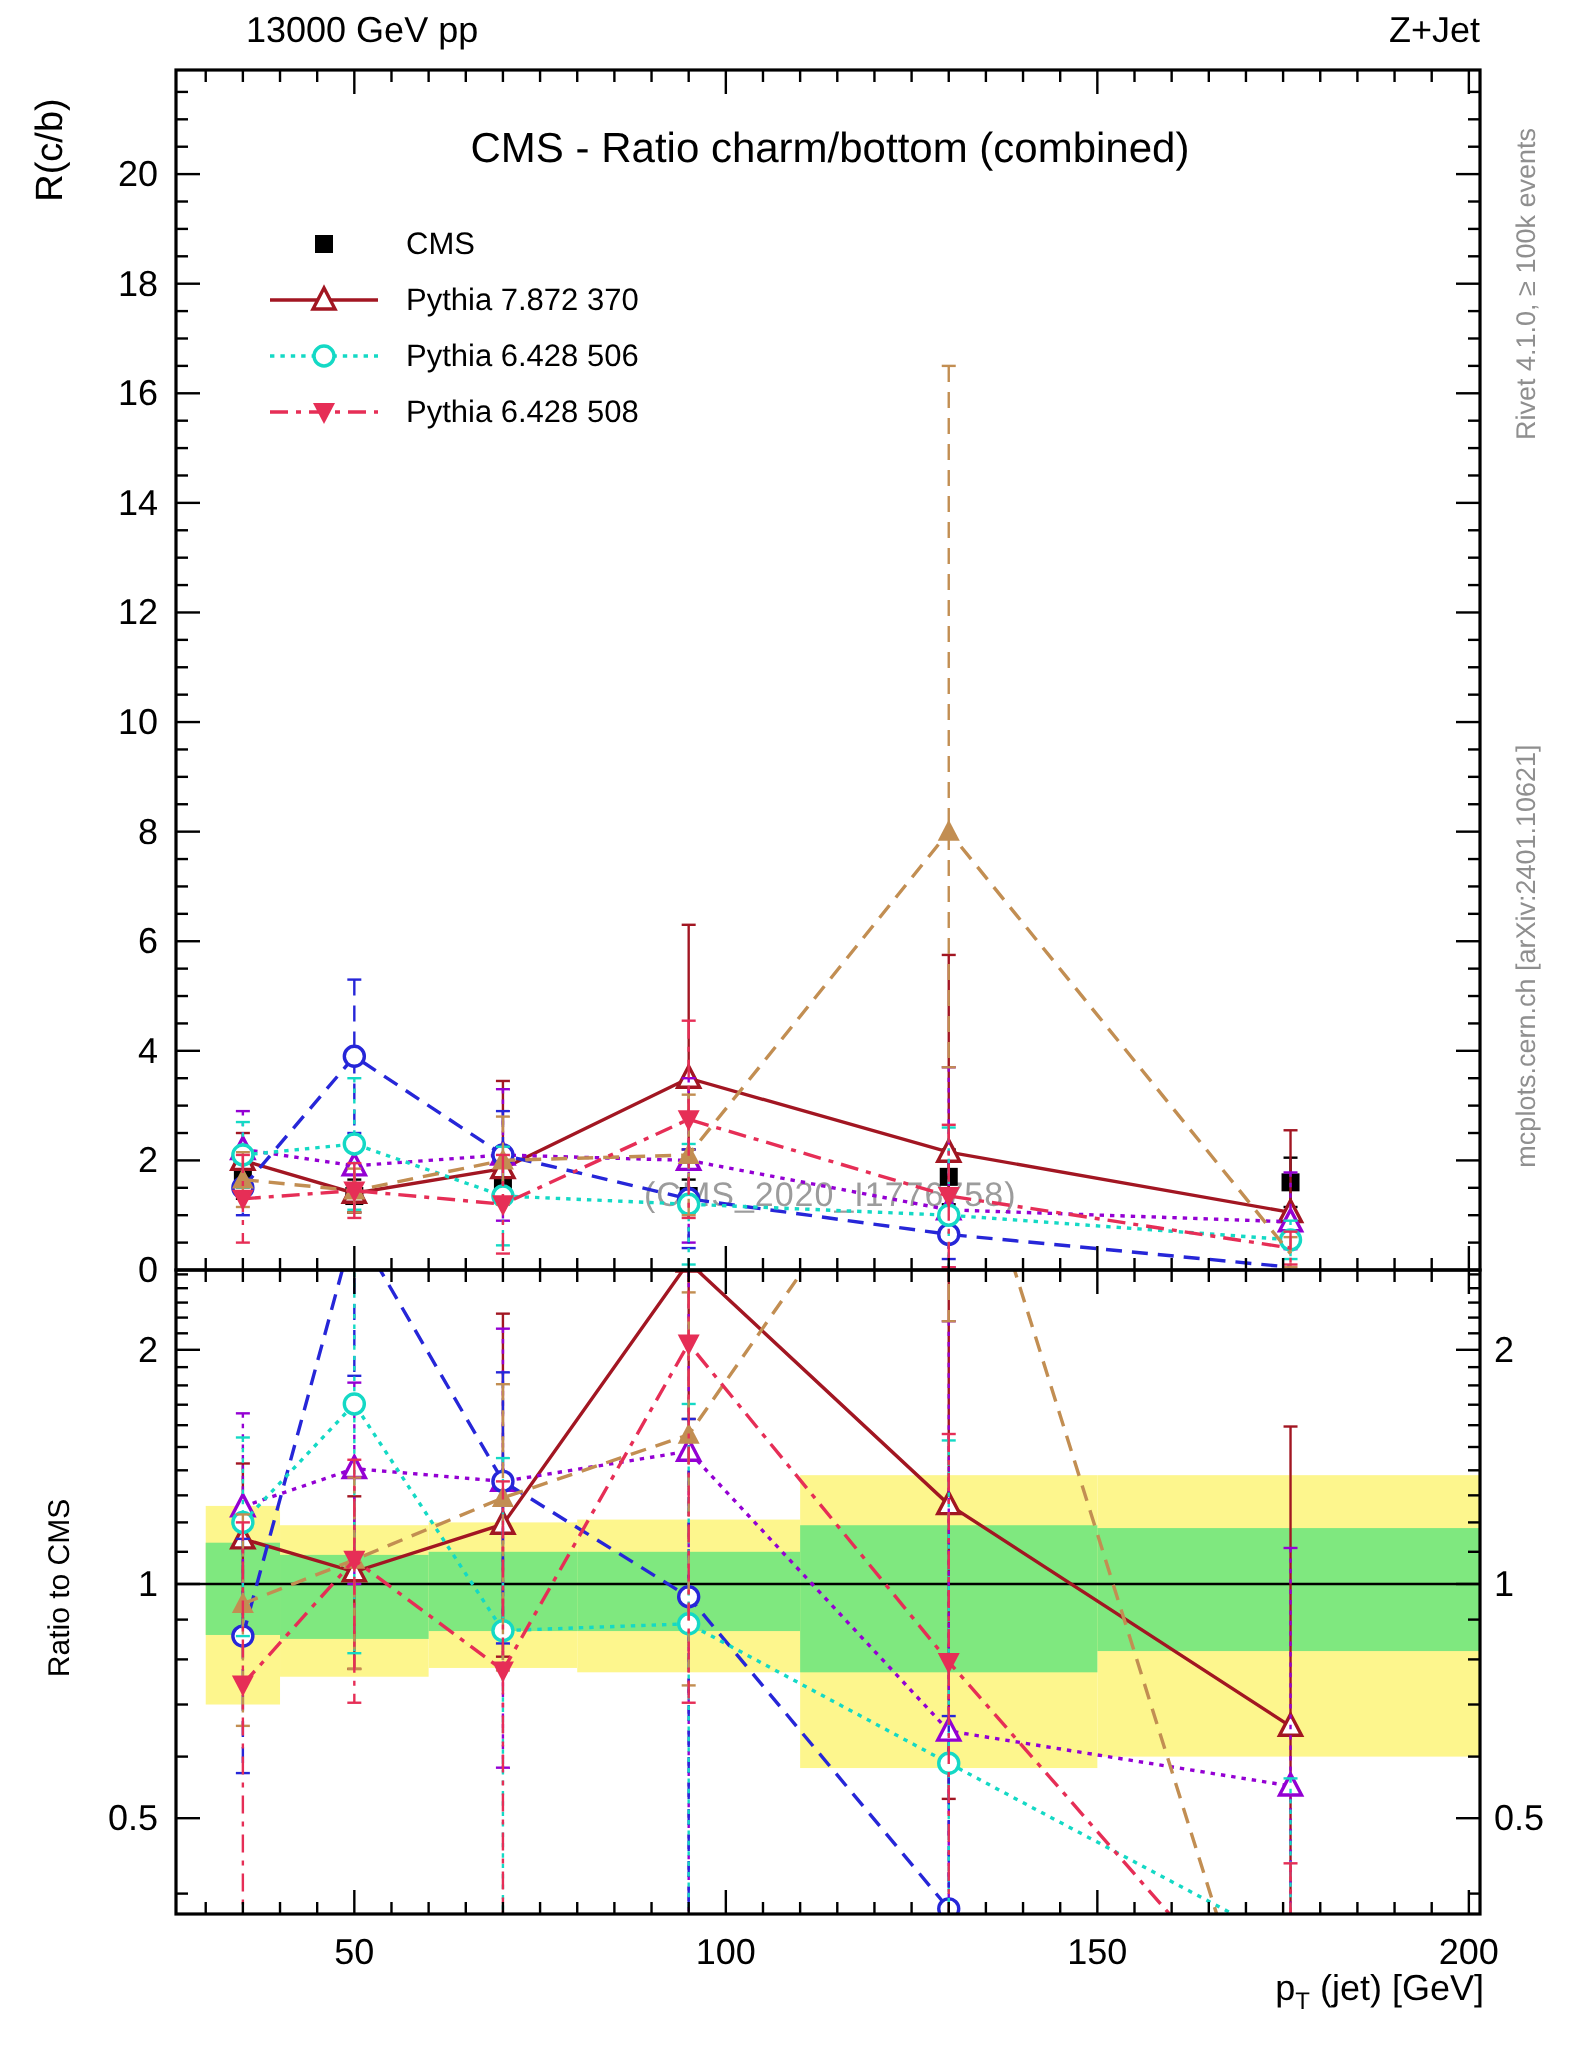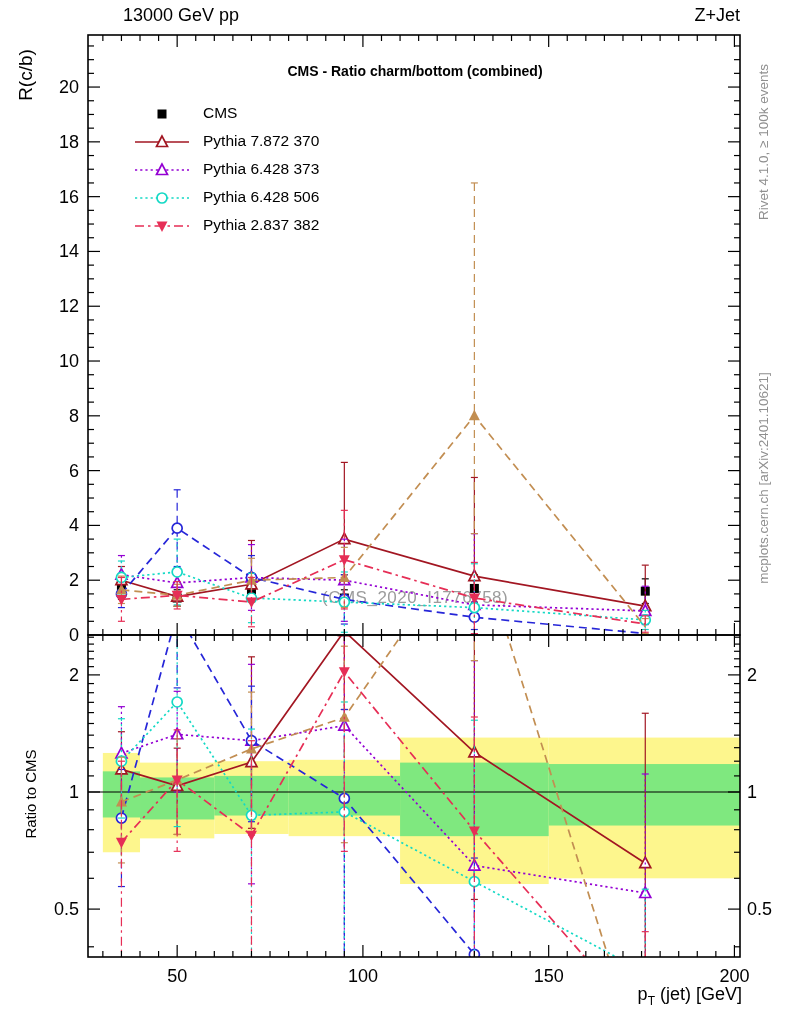--- a/index.html
+++ b/index.html
@@ -3,30 +3,30 @@
 <meta charset="utf-8">
 <style>
   html,body{margin:0;padding:0;background:#fff;}
   body{width:786px;height:1024px;position:relative;font-family:"Liberation Sans",sans-serif;color:#000;overflow:hidden;}
   .abs{position:absolute;}
   #watermark{z-index:0;color:#9c9c9c;font-size:17px;letter-spacing:0.5px;}
   #plot{position:absolute;left:0;top:0;z-index:1;pointer-events:none;}
   .txt{z-index:2;white-space:nowrap;}
   #header-left{left:103px;top:5px;font-size:18px;margin-left:20px;}
   #header-right{right:46px;top:5px;font-size:18px;text-align:right;}
-  #plot-title{left:160px;top:63px;width:510px;text-align:center;font-size:14px;font-weight:bold;}
+  #plot-title{left:160px;top:63px;width:510px;text-align:center;font-size:21px;}
   #ylabel-main{left:26px;top:75px;font-size:19px;transform:translate(-50%,-50%) rotate(-90deg);}
   #ylabel-ratio{left:30px;top:794px;font-size:15px;transform:translate(-50%,-50%) rotate(-90deg);}
   .gray-rot{color:#8f8f8f;font-size:13.5px;transform:translate(-50%,-50%) rotate(-90deg);}
   #rivet-note{left:763px;top:142px;}
   #mcplots-note{left:763px;top:478px;}
   #xlabel{right:44px;top:984px;font-size:18px;padding-left:46px;}
   #xlabel sub{font-size:12px;}
   #legend{left:133px;top:104px;z-index:2;}
-  .legend-row{display:flex;align-items:flex-start;height:28px;}
+  .legend-row{display:flex;align-items:flex-end;height:28px;}
   .legend-label{margin-left:12px;font-size:15.5px;}
   svg text{font-family:"Liberation Sans",sans-serif;}
 </style>
 </head>
 <body>
 
 <div class="abs txt" id="header-left">13000 GeV pp</div>
 <div class="abs txt" id="header-right">Z+Jet</div>
 <div class="abs txt" id="plot-title">CMS - Ratio charm/bottom (combined)</div>
 <div class="abs" id="watermark" style="left:322px;top:588px;">(CMS_2020_I1776758)</div>
@@ -49,44 +49,35 @@
       <svg width="58" height="20">
         <line x1="2" y1="10" x2="56" y2="10" stroke="#a21622" stroke-width="1.7"></line>
         <g>
           <path d="M 29 4 L 23.5 14.5 L 34.5 14.5 Z" fill="#fff" stroke="#a21622" stroke-width="1.7"></path>
         </g>
       </svg>
       <span class="legend-label">Pythia 7.872 370</span>
     </div>
     <div class="legend-row">
       <svg width="58" height="20">
-        <line x1="2" y1="10" x2="56" y2="10" stroke="#9400d3" stroke-width="1.7" stroke-dasharray="2.2,3"></line>
-        <g>
-          <path d="M 29 4 L 23.5 14.5 L 34.5 14.5 Z" fill="#fff" stroke="#9400d3" stroke-width="1.7"></path>
-        </g>
-      </svg>
-      <span class="legend-label">Pythia 6.428 373</span>
-    </div>
-    <div class="legend-row">
-      <svg width="58" height="20">
         <line x1="2" y1="10" x2="56" y2="10" stroke="#14d9c5" stroke-width="1.7" stroke-dasharray="2.2,3"></line>
         <g>
           <circle cx="29" cy="10" r="5" fill="#fff" stroke="#14d9c5" stroke-width="1.7"></circle>
         </g>
       </svg>
       <span class="legend-label">Pythia 6.428 506</span>
     </div>
     <div class="legend-row">
       <svg width="58" height="20">
         <line x1="2" y1="10" x2="56" y2="10" stroke="#e62e56" stroke-width="1.7" stroke-dasharray="9,4,2.5,4"></line>
         <g>
           <path d="M 29 16 L 23.5 5.5 L 34.5 5.5 Z" fill="#e62e56"></path>
         </g>
       </svg>
-      <span class="legend-label">Pythia 2.837 382</span>
+      <span class="legend-label">Pythia 6.428 508</span>
     </div>
   </div>
 
 <svg id="plot" width="786" height="1024">
     <defs>
       <clipPath id="cm">
         <rect x="88" y="35" width="652" height="600"></rect>
       </clipPath>
       <clipPath id="cr">
         <rect x="88" y="635" width="652" height="322"></rect>

